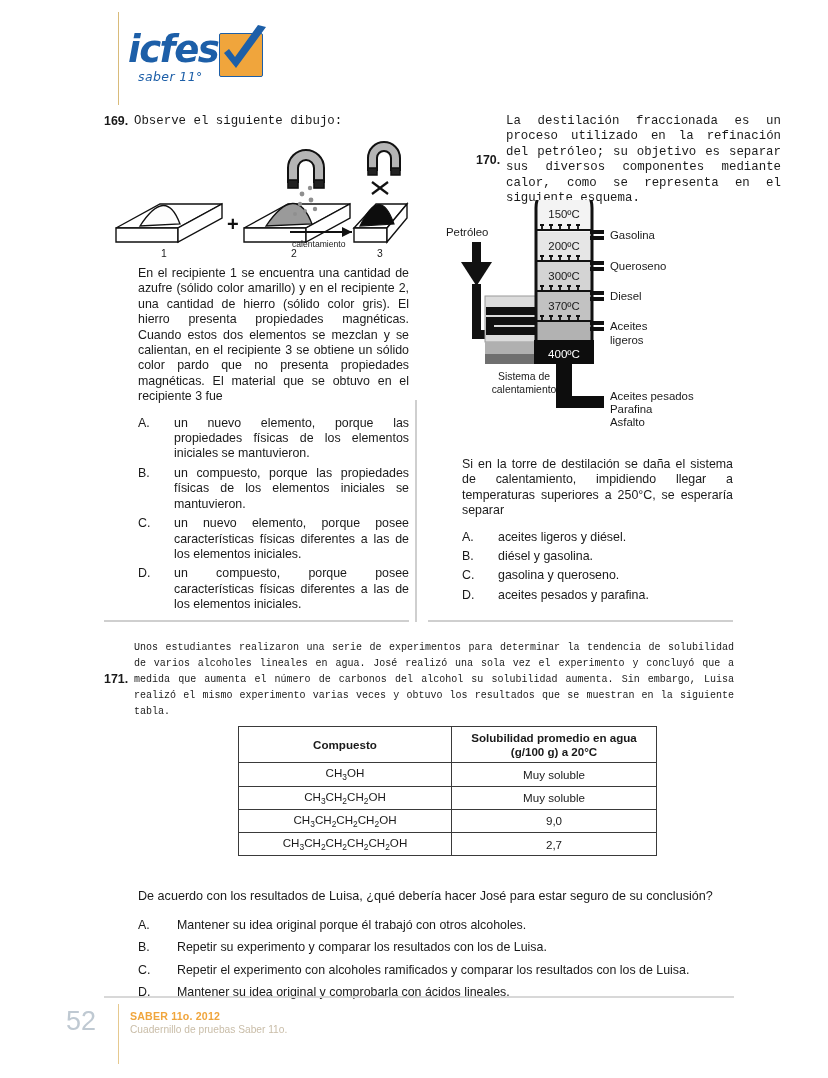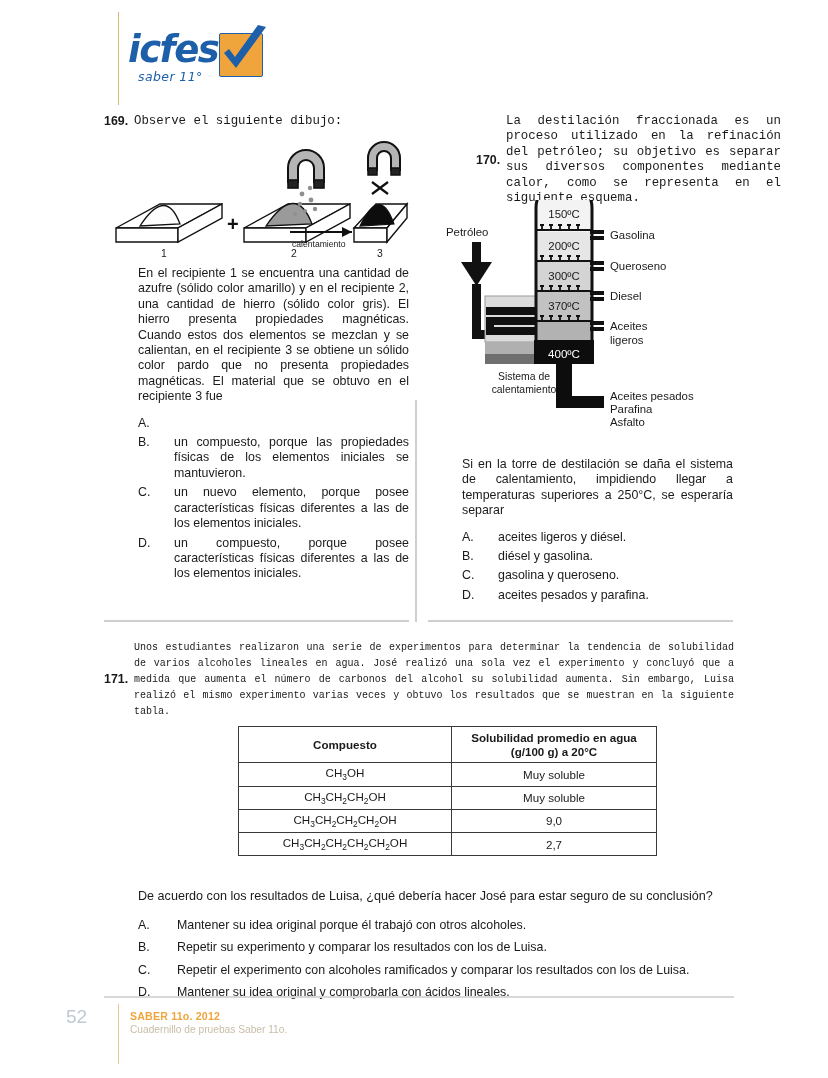--- a/index.html
+++ b/index.html
@@ -116,21 +116,21 @@
   table.sol td.value { text-align:center; width:192px; }
   sub { font-size:8.4px; }
 
   
   .foot-rule {
     position:absolute; left:104px; top:996px; width:630px; height:2px;
     background:#d8d8d8;
   }
   .foot-page {
     position:absolute; left:66px; top:1006px;
-    font-size:19px; color:#bfc9d2;
+    font-size:27px; color:#bfc9d2;
     font-family:"Liberation Sans", sans-serif;
     text-align:center;
   }
   .foot-txt1 {
     position:absolute; left:130px; top:1010px;
     font-size:10.6px; font-weight:bold; color:#f0a53c; letter-spacing:0.2px;
   }
   .foot-txt2 {
     position:absolute; left:130px; top:1024px;
     font-size:10.2px; color:#c9bda8;
@@ -228,20 +228,21 @@
         <line x1="284" y1="46" x2="268" y2="58"></line>
       </g>
     </svg>
   </div>
 
   <div style="position:absolute; left:104px; top:266px; width:305px;">
     <div class="q-body">En el recipiente 1 se encuentra una cantidad de azufre (sólido color amarillo) y en el recipiente 2, una cantidad de hierro (sólido color gris). El hierro presenta propiedades magnéticas. Cuando estos dos elementos se mezclan y se calientan, en el recipiente 3 se obtiene un sólido color pardo que no presenta propiedades magnéticas. El material que se obtuvo en el recipiente 3 fue</div>
     <div class="opts">
       <div class="opt">
         <div class="opt-letter">A.</div>
+        <div class="opt-text">un nuevo elemento, porque las propiedades físicas de los elementos iniciales se mantuvieron.</div>
       </div>
       <div class="opt">
         <div class="opt-letter">B.</div>
         <div class="opt-text">un compuesto, porque las propiedades físicas de los elementos iniciales se mantuvieron.</div>
       </div>
       <div class="opt">
         <div class="opt-letter">C.</div>
         <div class="opt-text">un nuevo elemento, porque posee características físicas diferentes a las de los elementos iniciales.</div>
       </div>
       <div class="opt">

